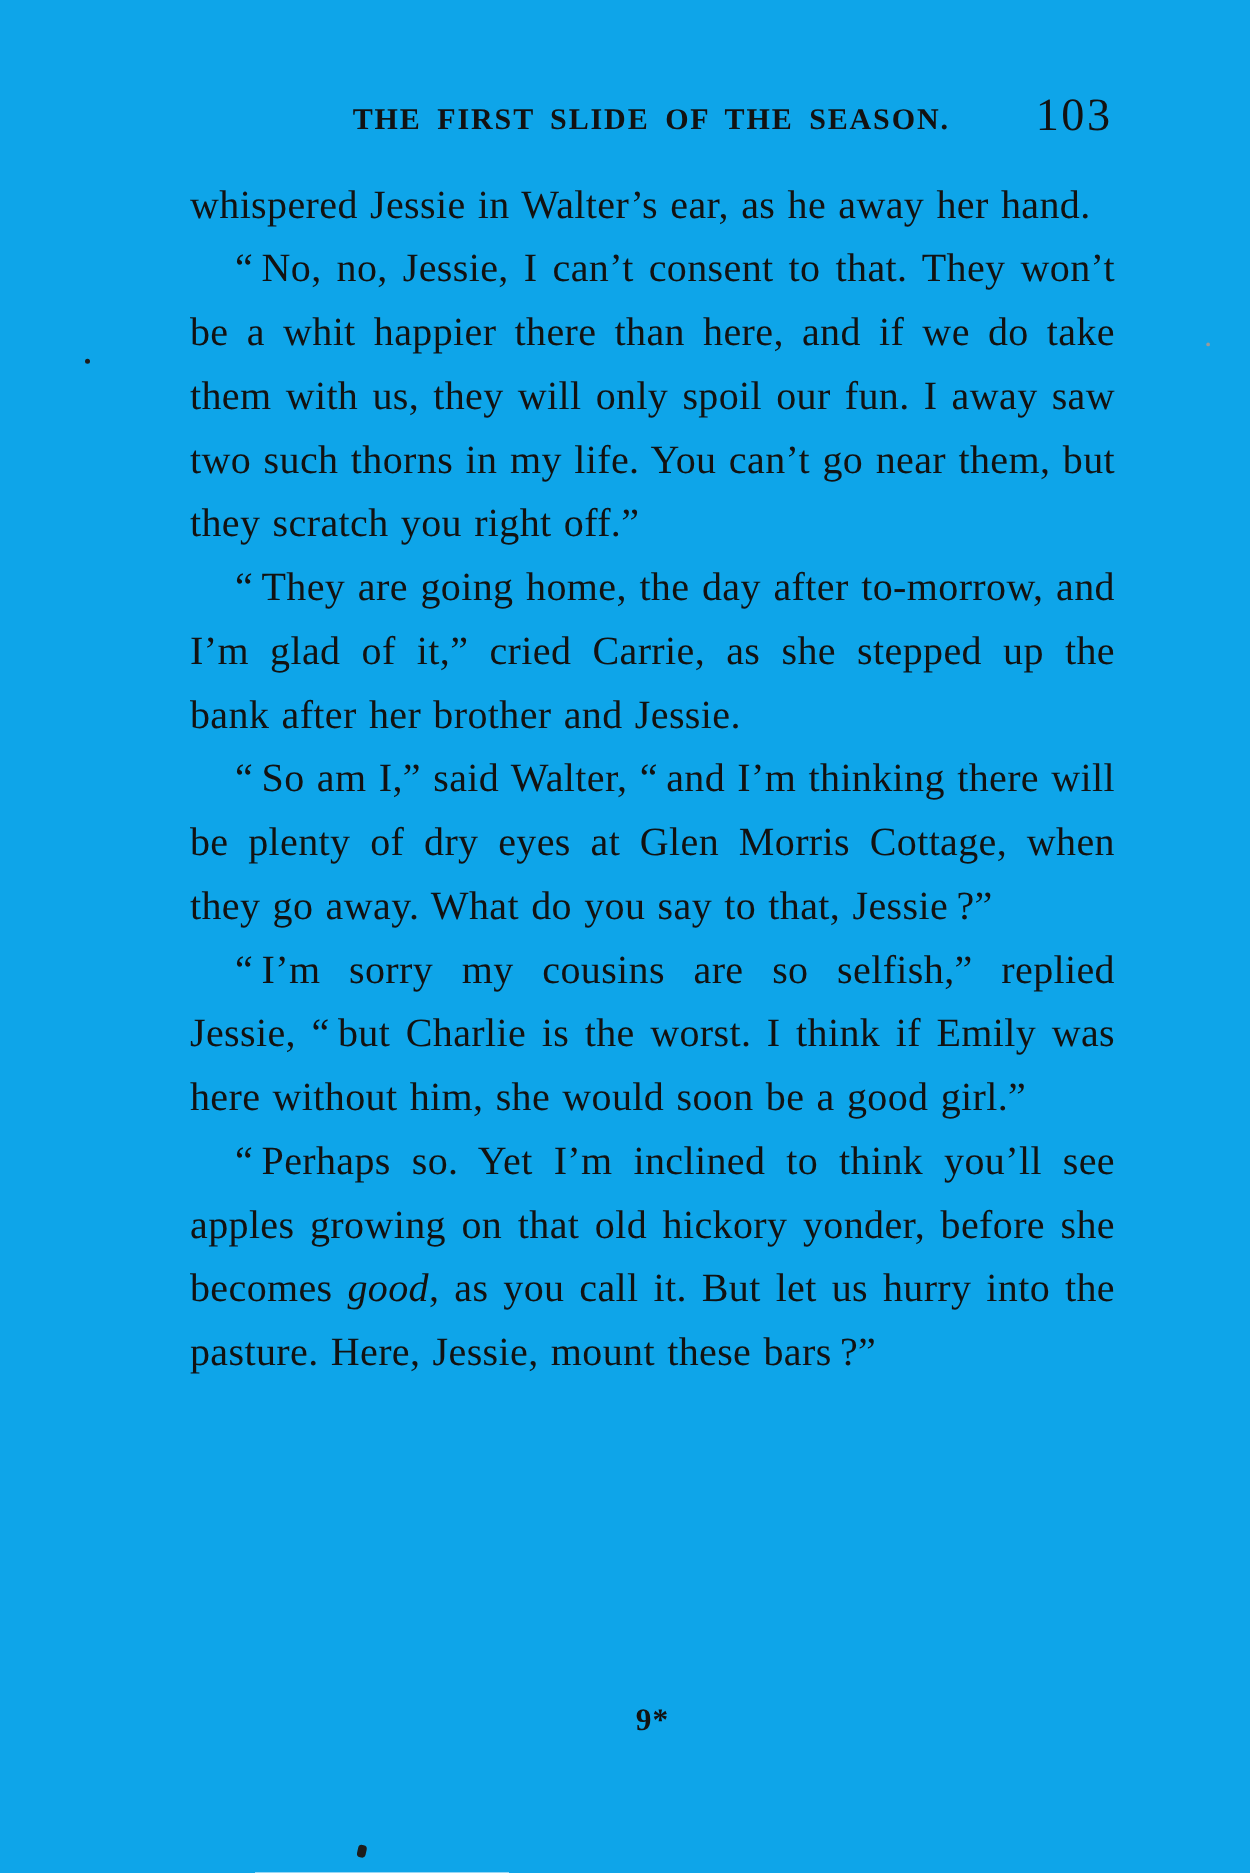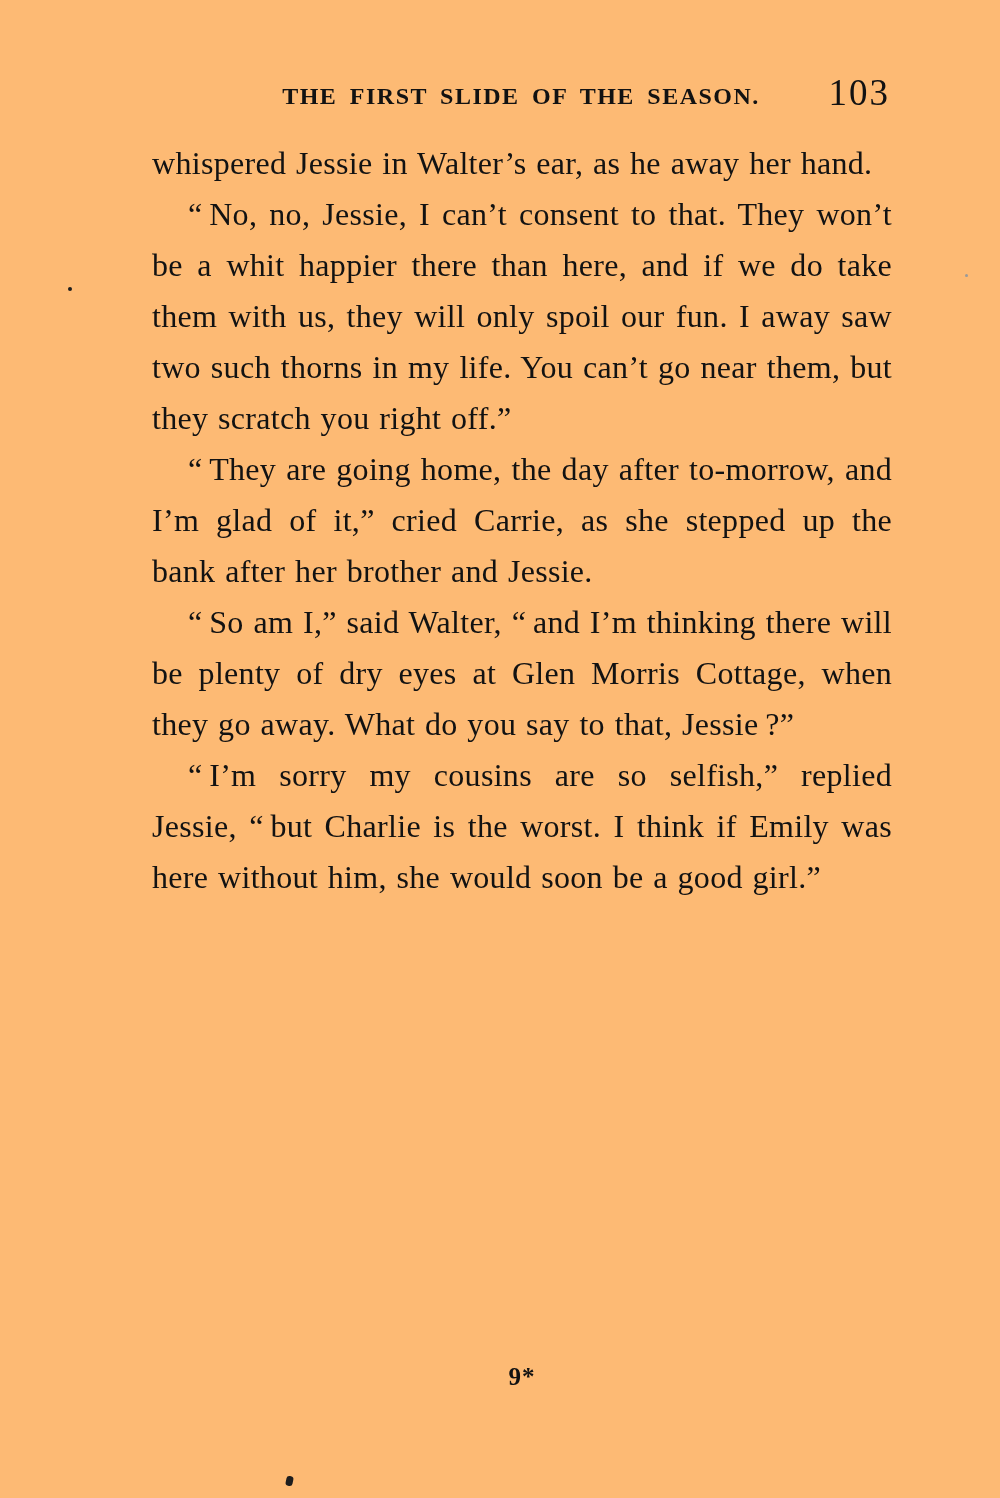--- a/index.html
+++ b/index.html
@@ -4,21 +4,21 @@
 <style>
   html, body {
     margin: 0;
     padding: 0;
     background: #ffffff;
   }
   .page {
     position: relative;
     width: 1000px;
     height: 1498px;
-    background: #fdba74;
+    background: #0ea5e9;
     color: #121212;
     font-family: "Liberation Serif", "DejaVu Serif", serif;
     overflow: hidden;
   }
   .running-head {
     position: absolute;
     top: 82px;
     left: 152px;
     width: 738px;
     height: 42px;
@@ -100,20 +100,21 @@
     <p class="para no-indent"><span>whispered Jessie in Walter’s ear, as he away her hand.</span></p>
 
     <p class="para"><span>“ No, no, Jessie, I can’t consent to that. They won’t be a whit happier there than here, and if we do take them with us, they will only spoil our fun.  I away saw two such thorns in my life.  You can’t go near them, but they scratch you right off.”</span></p>
 
     <p class="para"><span>“ They are going home, the day after to-morrow, and I’m glad of it,” cried Carrie, as she stepped up the bank after her brother and Jessie.</span></p>
 
     <p class="para"><span>“ So am I,” said Walter, “ and I’m thinking there will be plenty of dry eyes at Glen Morris Cottage, when they go away.  What do you say to that, Jessie ?”</span></p>
 
     <p class="para"><span>“ I’m sorry my cousins are so selfish,” replied Jessie, “ but Charlie is the worst.  I think if Emily was here without him, she would soon be a good girl.”</span></p>
 
+    <p class="para"><span>“ Perhaps so.  Yet I’m inclined to think you’ll see apples growing on that old hickory yonder, before she becomes </span><span class="ital">good</span><span>, as you call it.  But let us hurry into the pasture.  Here, Jessie, mount these bars ?”</span></p>
   </main>
 
   <div class="sig">9*</div>
 
   <span class="speck speck-1"></span>
   <span class="speck speck-2"></span>
   <span class="speck speck-3"></span>
 
 </div>
 

